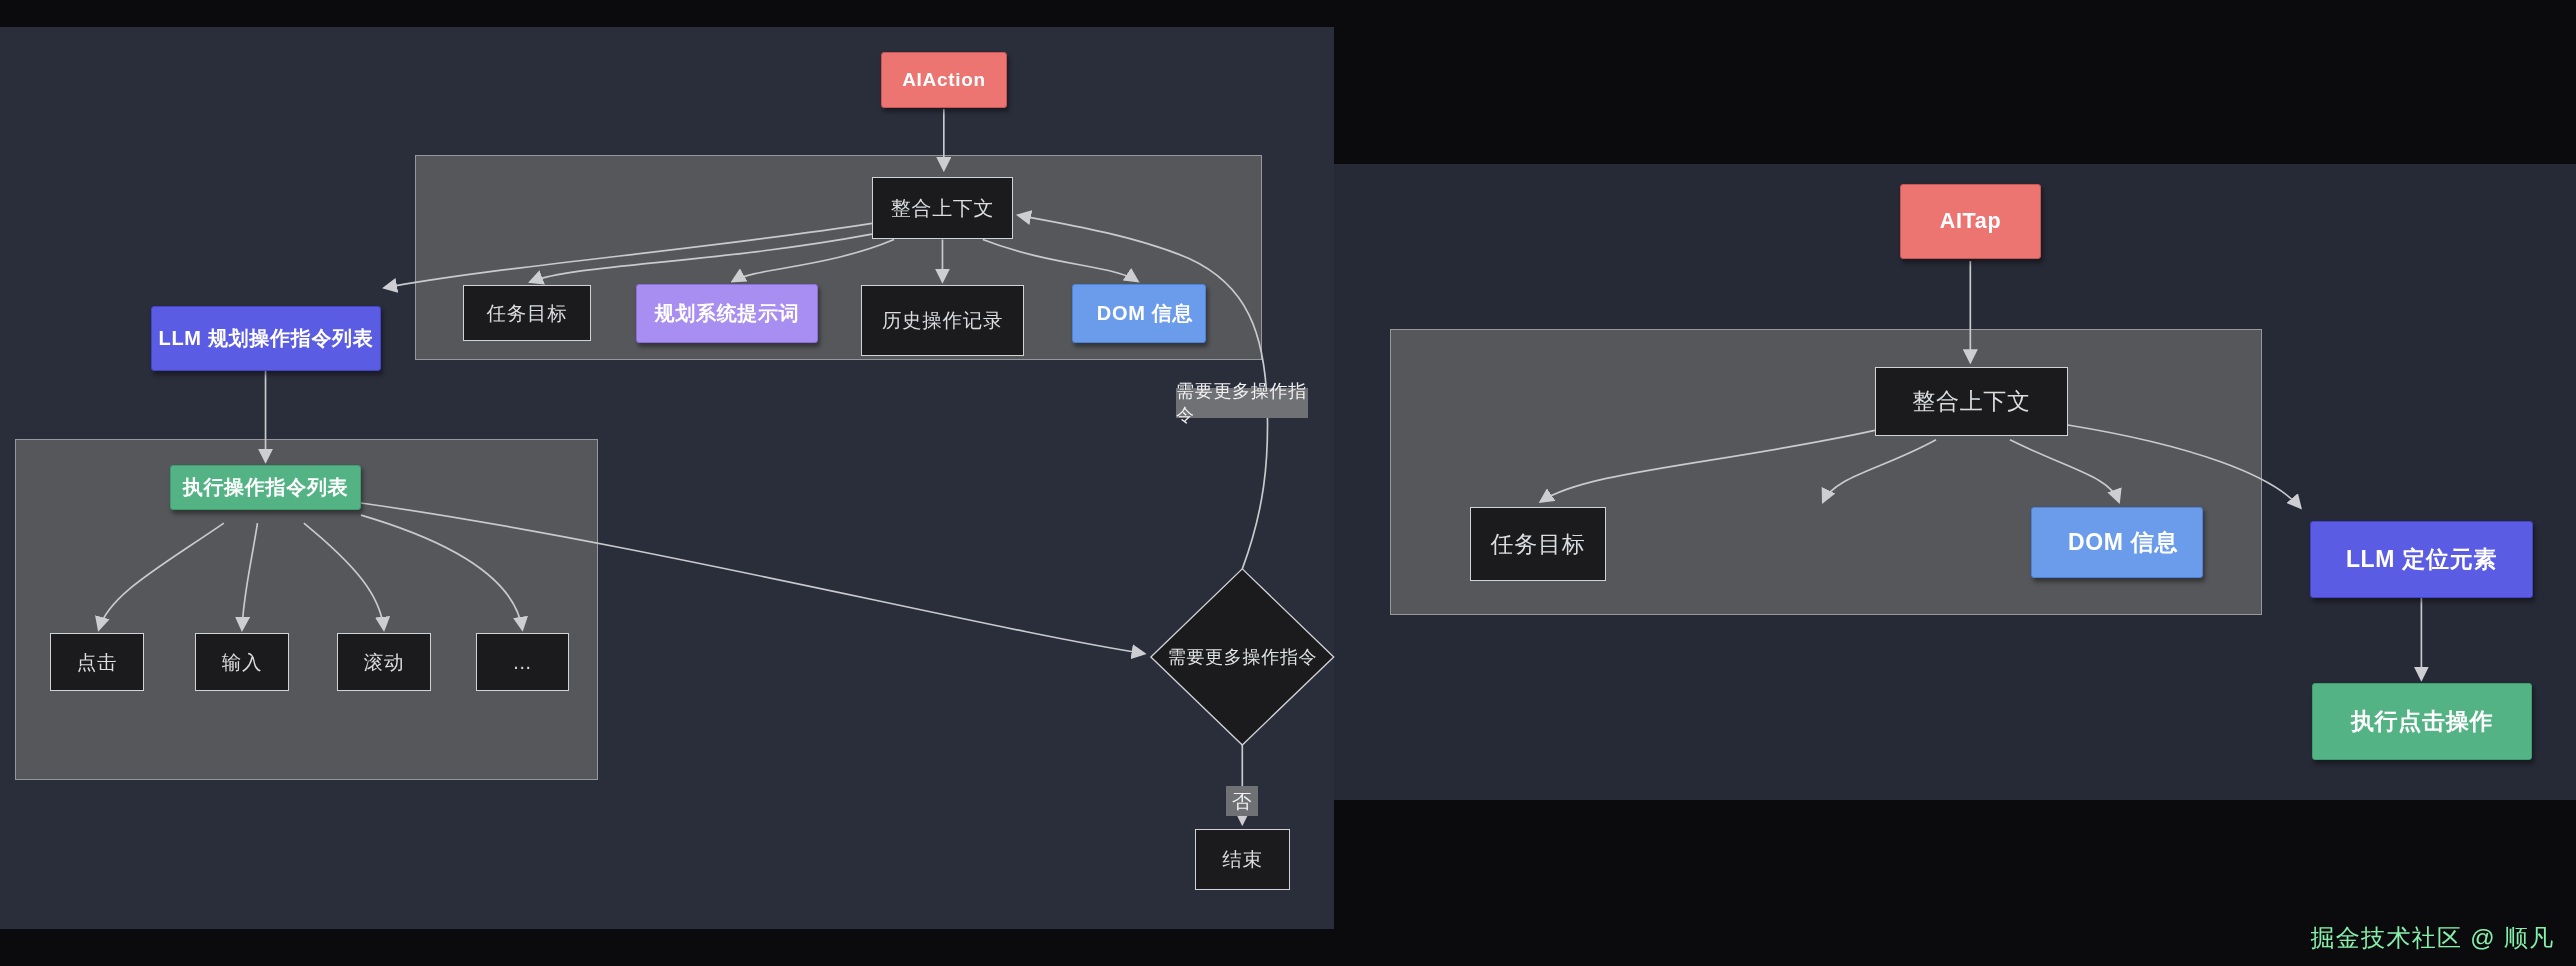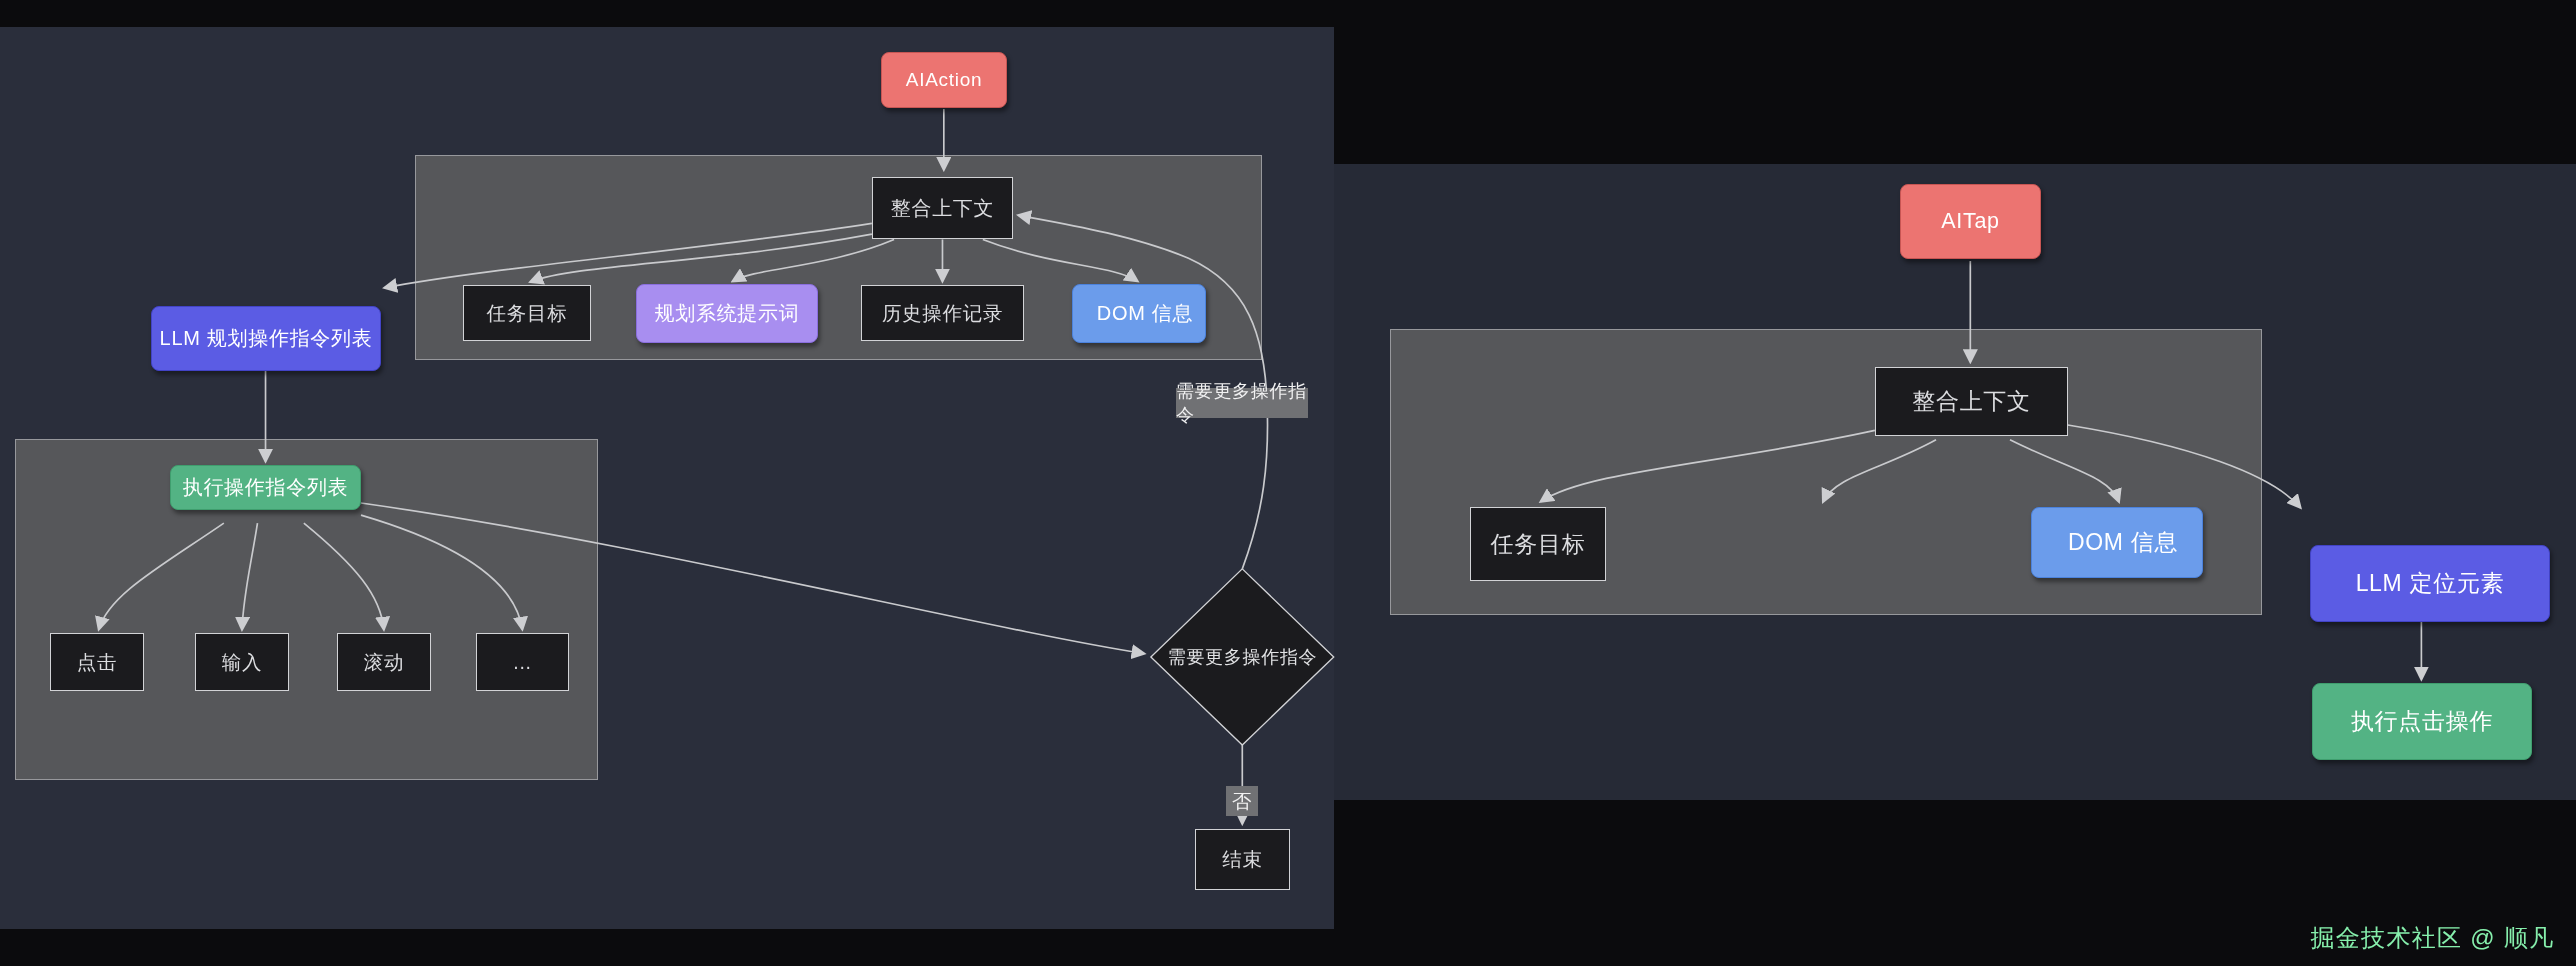--- a/index.html
+++ b/index.html
@@ -7,21 +7,21 @@
        font-family:"Liberation Sans","DejaVu Sans",sans-serif;}
   .stage{position:absolute;inset:0;}
   .panel{position:absolute;}
   .panel-left{left:0;top:27px;width:1334px;height:902px;background:#2a2e3b;}
   .panel-right{left:1334px;top:164px;width:1242px;height:636px;background:#262a36;}
   .subgraph{position:absolute;background:#56575a;border:1.3px solid #97989c;box-sizing:border-box;z-index:1;}
   svg.edges{position:absolute;left:0;top:0;z-index:2;}
   .node{position:absolute;z-index:3;display:flex;align-items:center;justify-content:center;
         box-sizing:border-box;text-align:center;line-height:1.15;letter-spacing:0.7px;}
   .dark{background:#1b1b1e;border:1.3px solid #d2d3d6;color:#dcdde0;font-weight:400;}
-  .rounded{border-radius:8px;color:#ffffff;font-weight:400;box-shadow:2px 3.4px 4.7px rgba(0,0,0,0.4);}
+  .rounded{border-radius:3px;color:#ffffff;font-weight:700;box-shadow:2px 3.4px 4.7px rgba(0,0,0,0.4);}
   .red{background:#ec7471;border:1.3px solid #c75553;}
   .indigo{background:#5b5ce4;border:1.3px solid #4243c6;margin-top:25px;}
   .purple{background:#a88ef0;border:1.3px solid #8a6ede;}
   .blue{background:#6b9ceb;border:1.3px solid #4b82dd;padding-left:12px;}
   .green{background:#53b384;border:1.3px solid #3f9e6e;}
   .sm{font-size:19.5px;}
   .md{font-size:20px;}
   .lg{font-size:23px;}
   .edge-label{position:absolute;z-index:3;background:#707174;color:#f1f1f2;
         display:flex;align-items:center;justify-content:center;font-size:18px;letter-spacing:0.7px;}
@@ -73,36 +73,36 @@
       <path d="M 3076 632 C 3260 662, 3380 706, 3422 755" marker-end="url(#arw)"></path>
       <path d="M 3602 866 L 3602 1010" marker-end="url(#arw)"></path>
     </g>
   </svg>
 
   <div class="node rounded red md" style="left:881px;top:52px;width:126px;height:56px;font-size:19px">AIAction</div>
   <div class="node dark md" style="left:872px;top:177px;width:141px;height:62px">整合上下文</div>
   <div class="node rounded indigo md" style="left:151px;top:281px;width:230px;height:65px">LLM 规划操作指令列表</div>
   <div class="node dark sm" style="left:463px;top:285px;width:128px;height:56px">任务目标</div>
   <div class="node rounded purple md" style="left:636px;top:284px;width:182px;height:59px">规划系统提示词</div>
-  <div class="node dark sm" style="left:861px;top:285px;width:163px;height:56px">历史操作记录</div>
+  <div class="node dark sm" style="left:861px;top:285px;width:163px;height:71px">历史操作记录</div>
   <div class="node rounded blue md" style="left:1072px;top:284px;width:134px;height:59px">DOM 信息</div>
   <div class="node rounded green md" style="left:170px;top:465px;width:191px;height:45px">执行操作指令列表</div>
   <div class="node dark sm" style="left:50px;top:633px;width:94px;height:58px">点击</div>
   <div class="node dark sm" style="left:195px;top:633px;width:94px;height:58px">输入</div>
   <div class="node dark sm" style="left:337px;top:633px;width:94px;height:58px">滚动</div>
   <div class="node dark sm" style="left:476px;top:633px;width:93px;height:58px">...</div>
   <div class="diamond-label" style="left:1155px;top:639px;width:175px;height:36px">需要更多操作指令</div>
   <div class="node dark sm" style="left:1195px;top:829px;width:95px;height:61px">结束</div>
 
   <div class="edge-label" style="left:1176px;top:388px;width:132px;height:30px">需要更多操作指令</div>
   <div class="edge-label" style="left:1226px;top:786px;width:32px;height:30px;font-size:19.5px">否</div>
 
   <div class="node rounded red lg" style="left:1900px;top:184px;width:141px;height:75px;font-size:21.5px">AITap</div>
   <div class="node dark lg" style="left:1875px;top:367px;width:193px;height:69px">整合上下文</div>
   <div class="node dark lg" style="left:1470px;top:507px;width:136px;height:74px">任务目标</div>
   <div class="node rounded blue lg" style="left:2031px;top:507px;width:172px;height:71px">DOM 信息</div>
-  <div class="node rounded indigo lg" style="left:2310px;top:520px;width:240px;height:77px">LLM 定位元素</div>
+  <div class="node rounded indigo lg" style="left:2310px;top:496px;width:223px;height:77px">LLM 定位元素</div>
   <div class="node rounded green lg" style="left:2312px;top:683px;width:220px;height:77px">执行点击操作</div>
 
   <div class="watermark" style="right:21.5px;top:922px">掘金技术社区 @ 顺凡</div>
 
 </div>
 
 
 </body></html>

